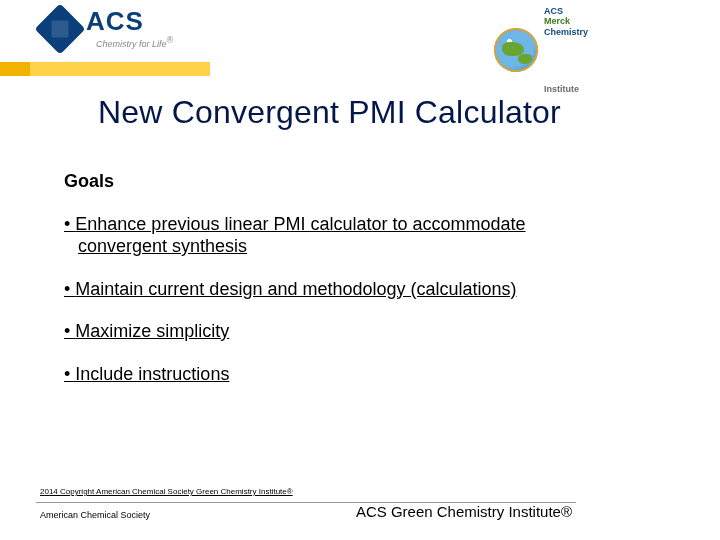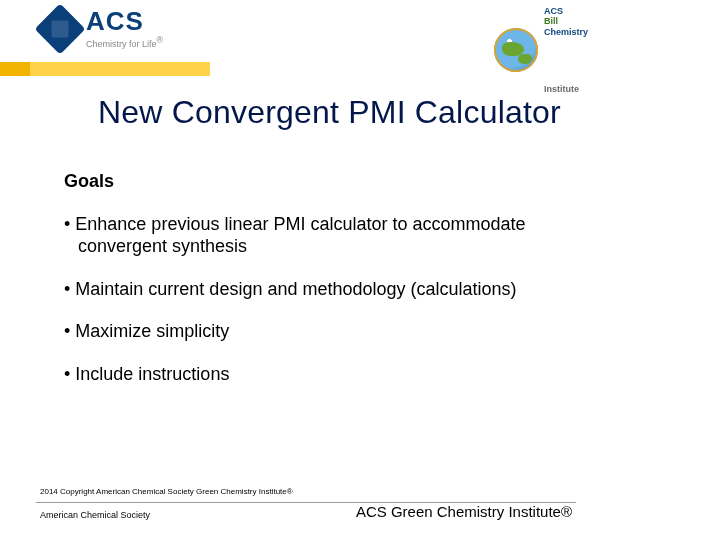--- a/index.html
+++ b/index.html
@@ -30,21 +30,21 @@
   }
   .acs-diamond::after {
     content: "";
     position: absolute; inset: 6px;
     background: #fff;
     clip-path: polygon(50% 0, 100% 50%, 50% 100%, 0 50%);
     opacity: 0.15;
   }
   .acs-text { display: flex; flex-direction: column; line-height: 1; }
   .acs-text .big { font-size: 26px; font-weight: 700; color: #0a3f7a; letter-spacing: 1px; }
-  .acs-text .small { font-size: 9px; color: #888; margin-top: 2px; }
+  .acs-text .small { font-size: 9px; color: #888; font-style: italic; margin-top: 2px; margin-left: 10px; }
   .acs-text .reg { font-size: 9px; vertical-align: super; }
 
   .logo-gci {
     position: absolute;
     right: 24px; top: 6px;
     display: flex; align-items: center; gap: 6px;
   }
   .globe {
     width: 44px; height: 44px; border-radius: 50%;
     background: radial-gradient(circle at 35% 30%, #fff 0 6%, #6fb6e8 6% 60%, #2b7bbd 100%);
@@ -87,31 +87,32 @@
   .body {
     position: absolute;
     top: 170px;
     left: 64px;
     right: 60px;
     color: #000;
     font-size: 18px;
     line-height: 1.25;
   }
   .goals { font-weight: 700; margin-bottom: 20px; font-size: 18px; }
-  .bullet { margin-bottom: 20px; padding-left: 14px; text-indent: -14px; }
+  .bullet { margin-bottom: 20px; padding-left: 14px; text-indent: -14px; text-decoration: underline; }
   .bullet::before { content: "•  "; }
   .sub { margin: 6px 0 20px 40px; }
 
   
   .copyright {
     position: absolute;
     left: 40px;
     bottom: 44px;
     font-size: 8px;
     color: #000;
+    text-decoration: underline;
   }
   .hr {
     position: absolute;
     left: 36px; right: 36px;
     bottom: 37px;
     height: 1px;
     background: #9a9a9a;
   }
   .footL {
     position: absolute;
@@ -139,21 +140,21 @@
     <div class="acs-text">
       <span class="big">ACS</span>
       <span class="small"><span>Chemistry for Life</span><span class="reg">®</span></span>
     </div>
   </div>
 
   <div class="logo-gci">
     <div class="globe"></div>
     <div class="gci-text">
       <span>ACS</span>
-      <span>Bill</span>
+      <span>Merck</span>
       <span>Chemistry</span>
       <span>Institute</span>
     </div>
   </div>
 
   <div class="title">New Convergent PMI Calculator</div>
 
   <div class="body">
     <div class="goals">Goals</div>
     <div class="bullet">Enhance previous linear PMI calculator to accommodate convergent synthesis</div>

